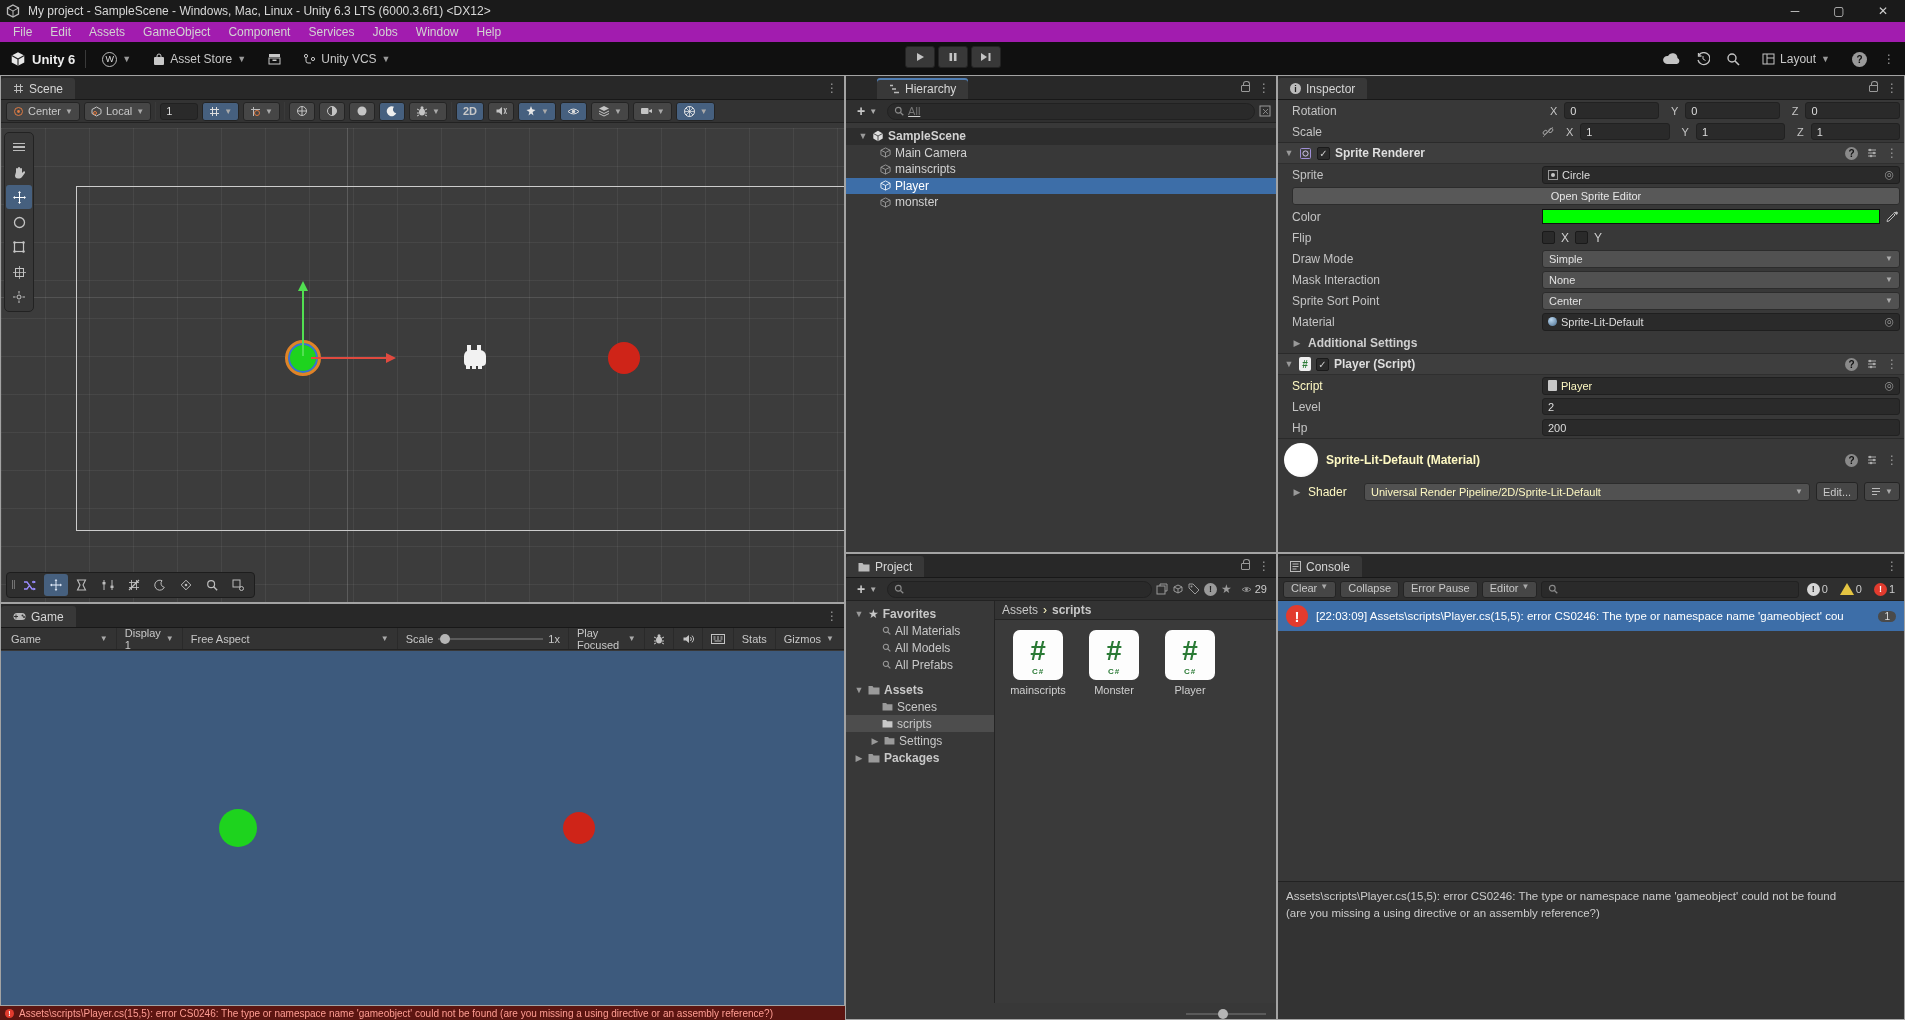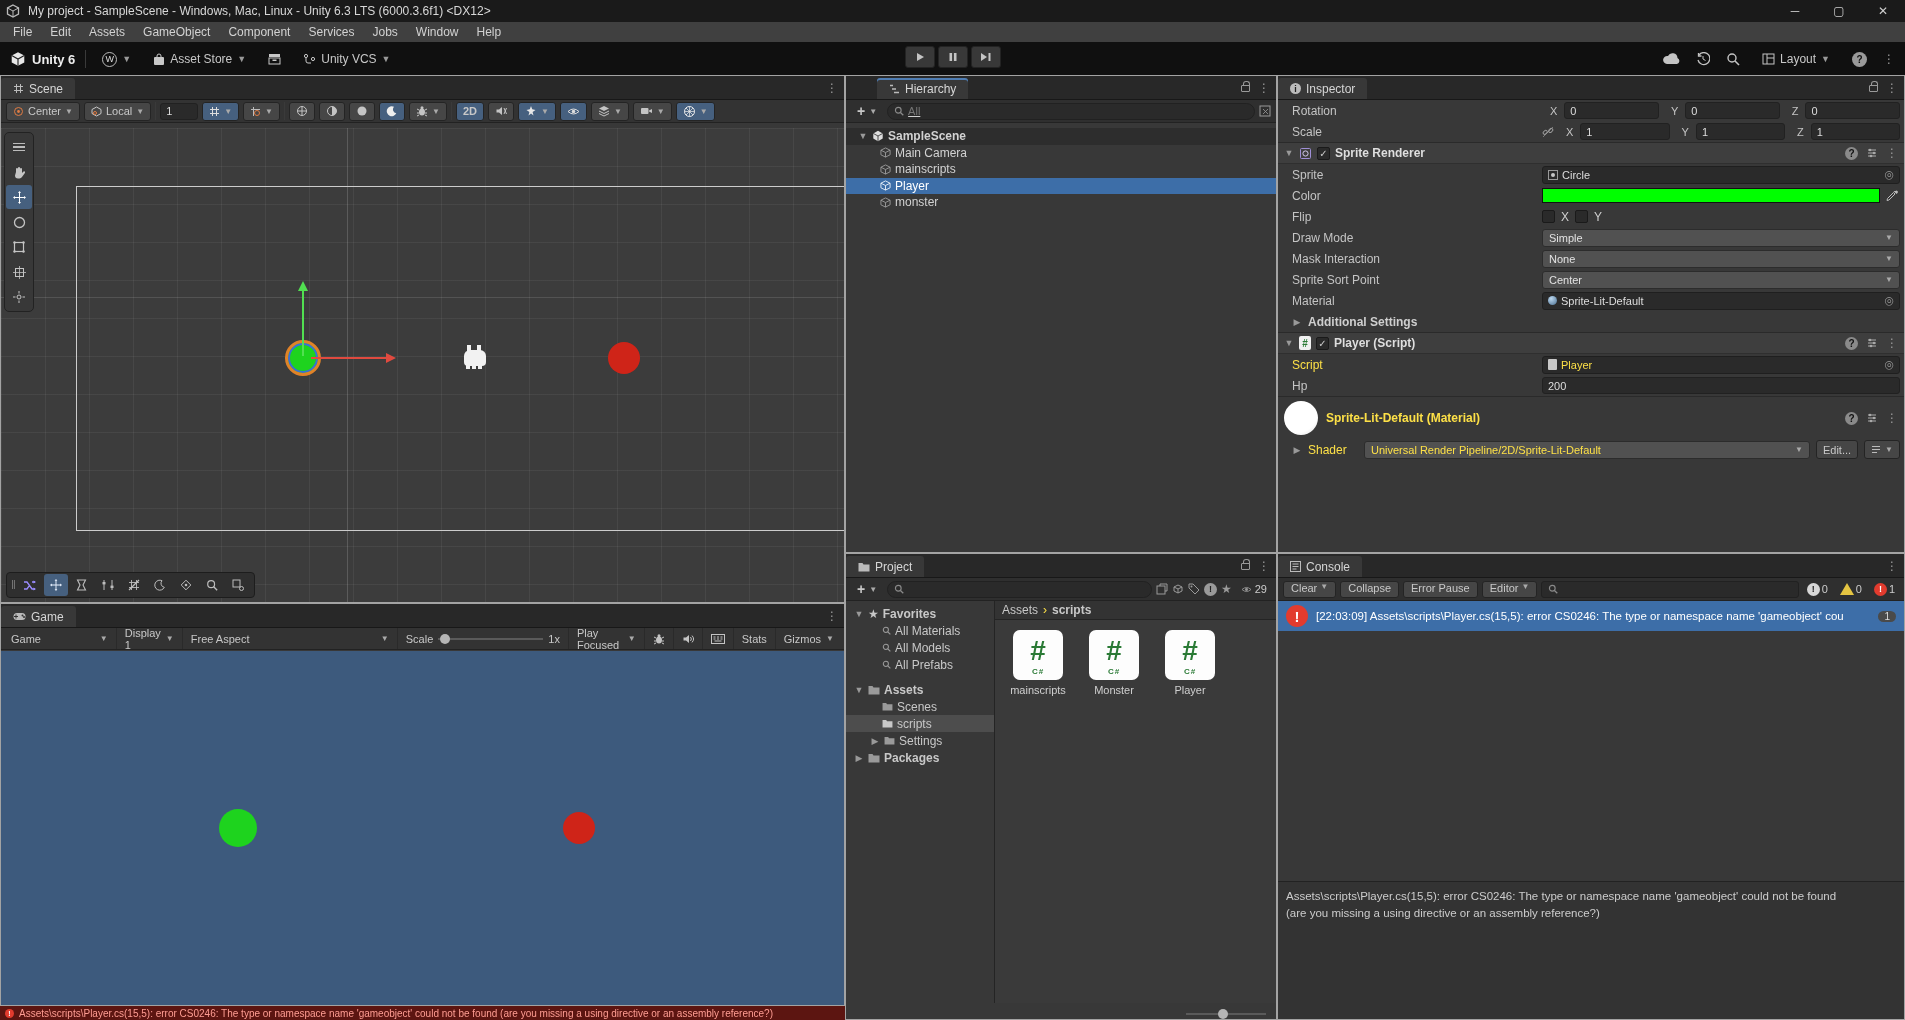--- a/index.html
+++ b/index.html
@@ -5,21 +5,21 @@
   * { margin:0; padding:0; box-sizing:border-box; }
   html,body { width:1905px; height:1020px; background:#282828; overflow:hidden;
     font-family:"Liberation Sans","DejaVu Sans",sans-serif; font-size:12px; color:#cfcfcf; }
   .abs { position:absolute; }
 
   
   #titlebar { left:0; top:0; width:1905px; height:22px; background:#1a1a1a; display:flex; align-items:center; padding-left:6px; gap:8px; }
   #titlebar .title { color:#d8d8d8; font-size:12px; }
   .winbtns { margin-left:auto; display:flex; }
   .winbtn { width:44px; height:22px; display:flex; align-items:center; justify-content:center; color:#cfcfcf; font-size:12px; }
-  #menubar { left:0; top:22px; width:1905px; height:21px; background:#404040; display:flex; align-items:center; padding-left:4px; border-bottom:1px solid #101010; }
+  #menubar { left:0; top:22px; width:1905px; height:21px; background:#a21caf; display:flex; align-items:center; padding-left:4px; border-bottom:1px solid #101010; }
   .menu-item { padding:2px 9px; color:#d2d2d2; }
   #topbar { left:0; top:43px; width:1905px; height:32px; background:#101010; display:flex; align-items:center; padding:0 10px; gap:10px; }
   .brand { display:flex; align-items:center; gap:6px; color:#eee; font-weight:bold; font-size:13px; }
   .tb-sep { width:1px; height:18px; background:#3a3a3a; }
   .tb-item { display:flex; align-items:center; gap:5px; color:#c8c8c8; padding:3px 6px; border-radius:3px; }
   .avatar { width:15px; height:15px; border-radius:50%; border:1px solid #bbb; display:flex; align-items:center; justify-content:center; font-size:9px; color:#ddd; }
   .caret { font-size:9px; color:#999; }
   #playbar { position:absolute; left:50%; top:46px; transform:translateX(-50%); display:flex; gap:3px; }
   .playbtn { width:30px; height:22px; background:#383838; border:1px solid #232323; border-radius:3px; display:flex; align-items:center; justify-content:center; color:#c4c4c4; font-size:11px; }
   #topbar-right { margin-left:auto; display:flex; align-items:center; gap:16px; color:#c4c4c4; }
@@ -92,21 +92,21 @@
   .comp-header { height:22px; background:#3e3e3e; border-top:1px solid #2a2a2a; border-bottom:1px solid #2f2f2f; display:flex; align-items:center; gap:5px; padding:0 6px; font-weight:bold; color:#dedede; }
   .comp-header .right { margin-left:auto; display:flex; gap:8px; align-items:center; color:#aaa; font-weight:normal; }
   .checkbox { width:13px; height:13px; background:#2a2a2a; border:1px solid #1a1a1a; border-radius:2px; display:flex; align-items:center; justify-content:center; color:#c9c9c9; font-size:10px; }
   .dd { background:#515151; border:1px solid #2c2c2c; border-radius:3px; height:18px; flex:1; display:flex; align-items:center; padding:0 6px; color:#e2e2e2; font-size:11px; }
   .dd .dd-caret { margin-left:auto; }
   .objfield { background:#2a2a2a; border:1px solid #1f1f1f; border-radius:3px; height:18px; flex:1; display:flex; align-items:center; gap:4px; padding:0 5px; color:#ddd; font-size:11px; }
   .objfield .target { margin-left:auto; color:#9a9a9a; font-size:11px; }
   .bigbtn { background:#585858; border:1px solid #2c2c2c; border-radius:3px; height:18px; flex:1; display:flex; align-items:center; justify-content:center; color:#e6e6e6; font-size:11px; }
   .colorbar { flex:1; height:15px; border:1px solid #111; }
   .dropper { width:16px; color:#bbb; font-size:11px; text-align:center; }
-  .dim { color:#fde047; }
+  .dim { color:#fef9c3; }
   .mat-header { min-height:40px; display:flex; align-items:center; gap:8px; padding:4px 6px; border-top:1px solid #2a2a2a; }
   .mat-thumb { width:34px; height:34px; border-radius:50%; background:radial-gradient(circle at 40% 35%, #ffffff 65%, #d8d8d8); }
 
   
   #proj-body { position:absolute; left:0; top:47px; right:0; bottom:16px; display:flex; }
   #proj-tree { width:149px; border-right:1px solid #242424; padding-top:4px; }
   .trow { height:17px; display:flex; align-items:center; gap:4px; color:#c8c8c8; padding-left:8px; font-size:12px; }
   .trow.sub { padding-left:36px; }
   .trow.sel { background:#4d4d4d; }
   .trow.b { font-weight:bold; }
@@ -850,20 +850,25 @@
       <svg width="10" height="10" viewBox="0 0 10 10">
             <rect x="0.5" y="0.5" width="9" height="9" fill="none" stroke="#9a9a9a"></rect>
             <circle cx="5" cy="5" r="2" fill="#c8c8c8"></circle>
           </svg>
       <span>Circle</span>
       <span class="target">◎</span>
     </div>
       </div>
   </div>
   <div class="irow">
+    <div class="bigbtn">
+        <span>Open Sprite Editor</span>
+      </div>
+  </div>
+  <div class="irow">
     <span class="ilabel">Color</span>
     <div class="ival">
       <div class="colorbar" style="background-color: rgb(0, 255, 0);"></div>
       <svg class="dropper" width="13" height="13" viewBox="0 0 13 13">
           <path d="M1.5 11.5 2 9.5 8 3.5l1.5 1.5-6 6z" fill="none" stroke="#bbb"></path>
           <path d="M8 2l3 3 1-1a1.4 1.4 0 0 0-2-2z" fill="#bbb"></path>
         </svg>
     </div>
   </div>
   <div class="irow">
@@ -937,20 +942,28 @@
     <span class="ilabel dim">Script</span>
     <div class="ival">
         <div class="objfield">
       <span style="width:9px;height:11px;background:#c8c8c8;border-radius:1px;display:inline-block;"></span>
       <span class="dim">Player</span>
       <span class="target">◎</span>
     </div>
       </div>
   </div>
   <div class="irow">
+    <span class="ilabel">Level</span>
+    <div class="ival">
+        <div class="numfield">
+          <span>2</span>
+        </div>
+      </div>
+  </div>
+  <div class="irow">
     <span class="ilabel">Hp</span>
     <div class="ival">
         <div class="numfield">
           <span>200</span>
         </div>
       </div>
   </div>
 
   <div class="mat-header">
     <div class="mat-thumb"></div>

